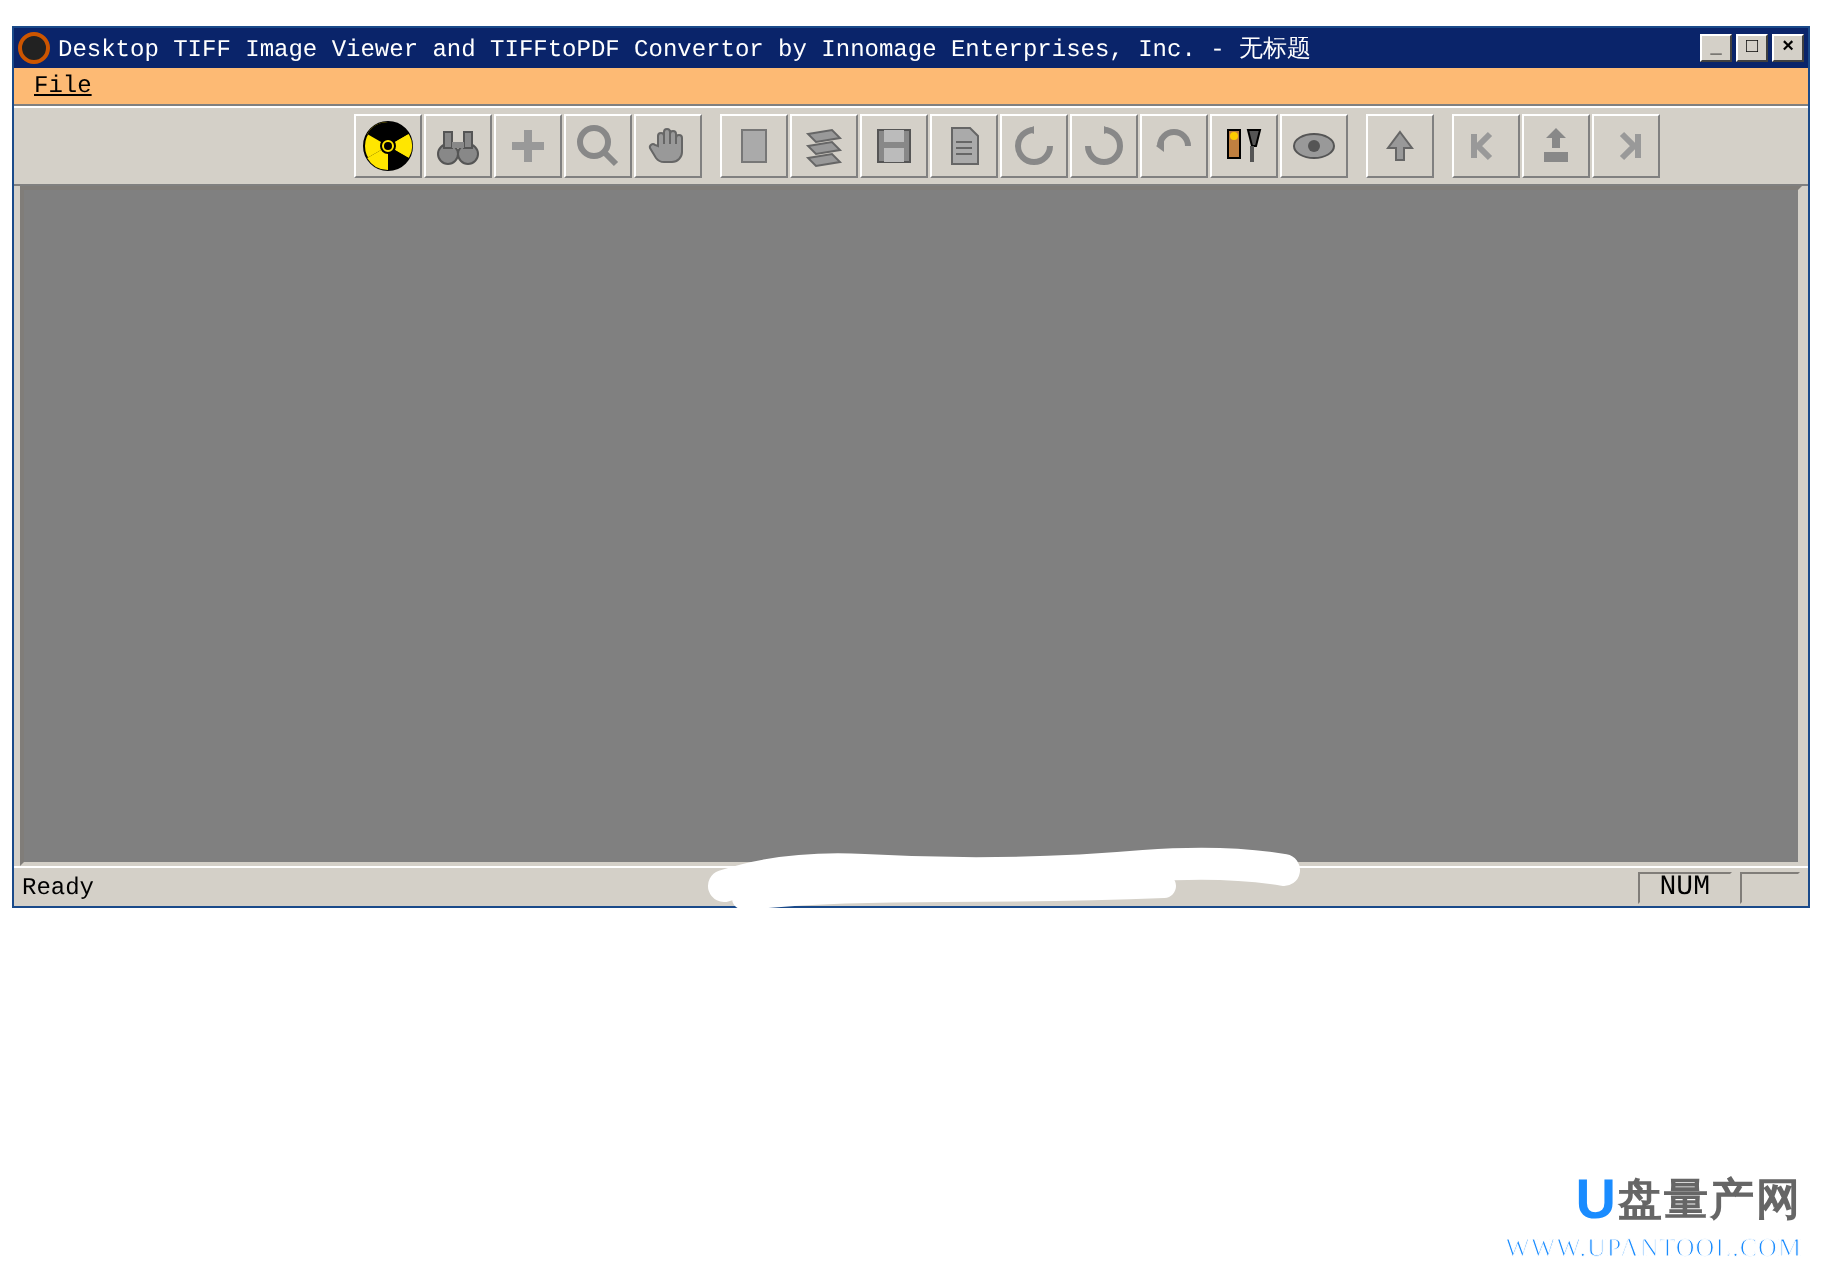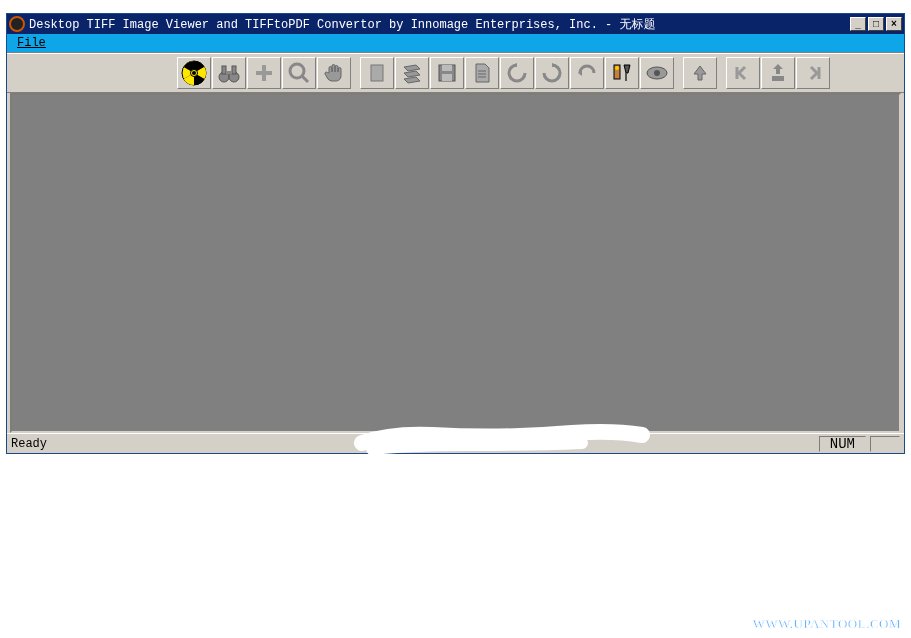--- a/index.html
+++ b/index.html
@@ -48,21 +48,21 @@
   border-bottom-color: #404040;
   font-family: Arial, sans-serif;
   font-size: 10px;
   font-weight: bold;
   line-height: 12px;
   text-align: center;
   cursor: pointer;
   color: #000;
 }
 .menubar {
-  background: #0ea5e9;
+  background: #fdba74;
   height: 19px;
   display: flex;
   align-items: center;
   padding: 0 4px;
   border-bottom: 1px solid #808080;
 }
 .menu-item {
   padding: 2px 6px;
   cursor: pointer;
   text-decoration: underline;
@@ -307,14 +307,15 @@
 
   <div class="statusbar">
     <div class="status-left">Ready</div>
     <div class="status-pane">NUM</div>
     <div class="status-pane" style="width:30px"></div>
   </div>
 
 </div>
 
 <div class="watermark">
+  <div class="wm-top"><span class="wm-u">U</span><span>盘量产网</span></div>
   <div class="wm-url">WWW.UPANTOOL.COM</div>
 </div>
 
 </body></html>

